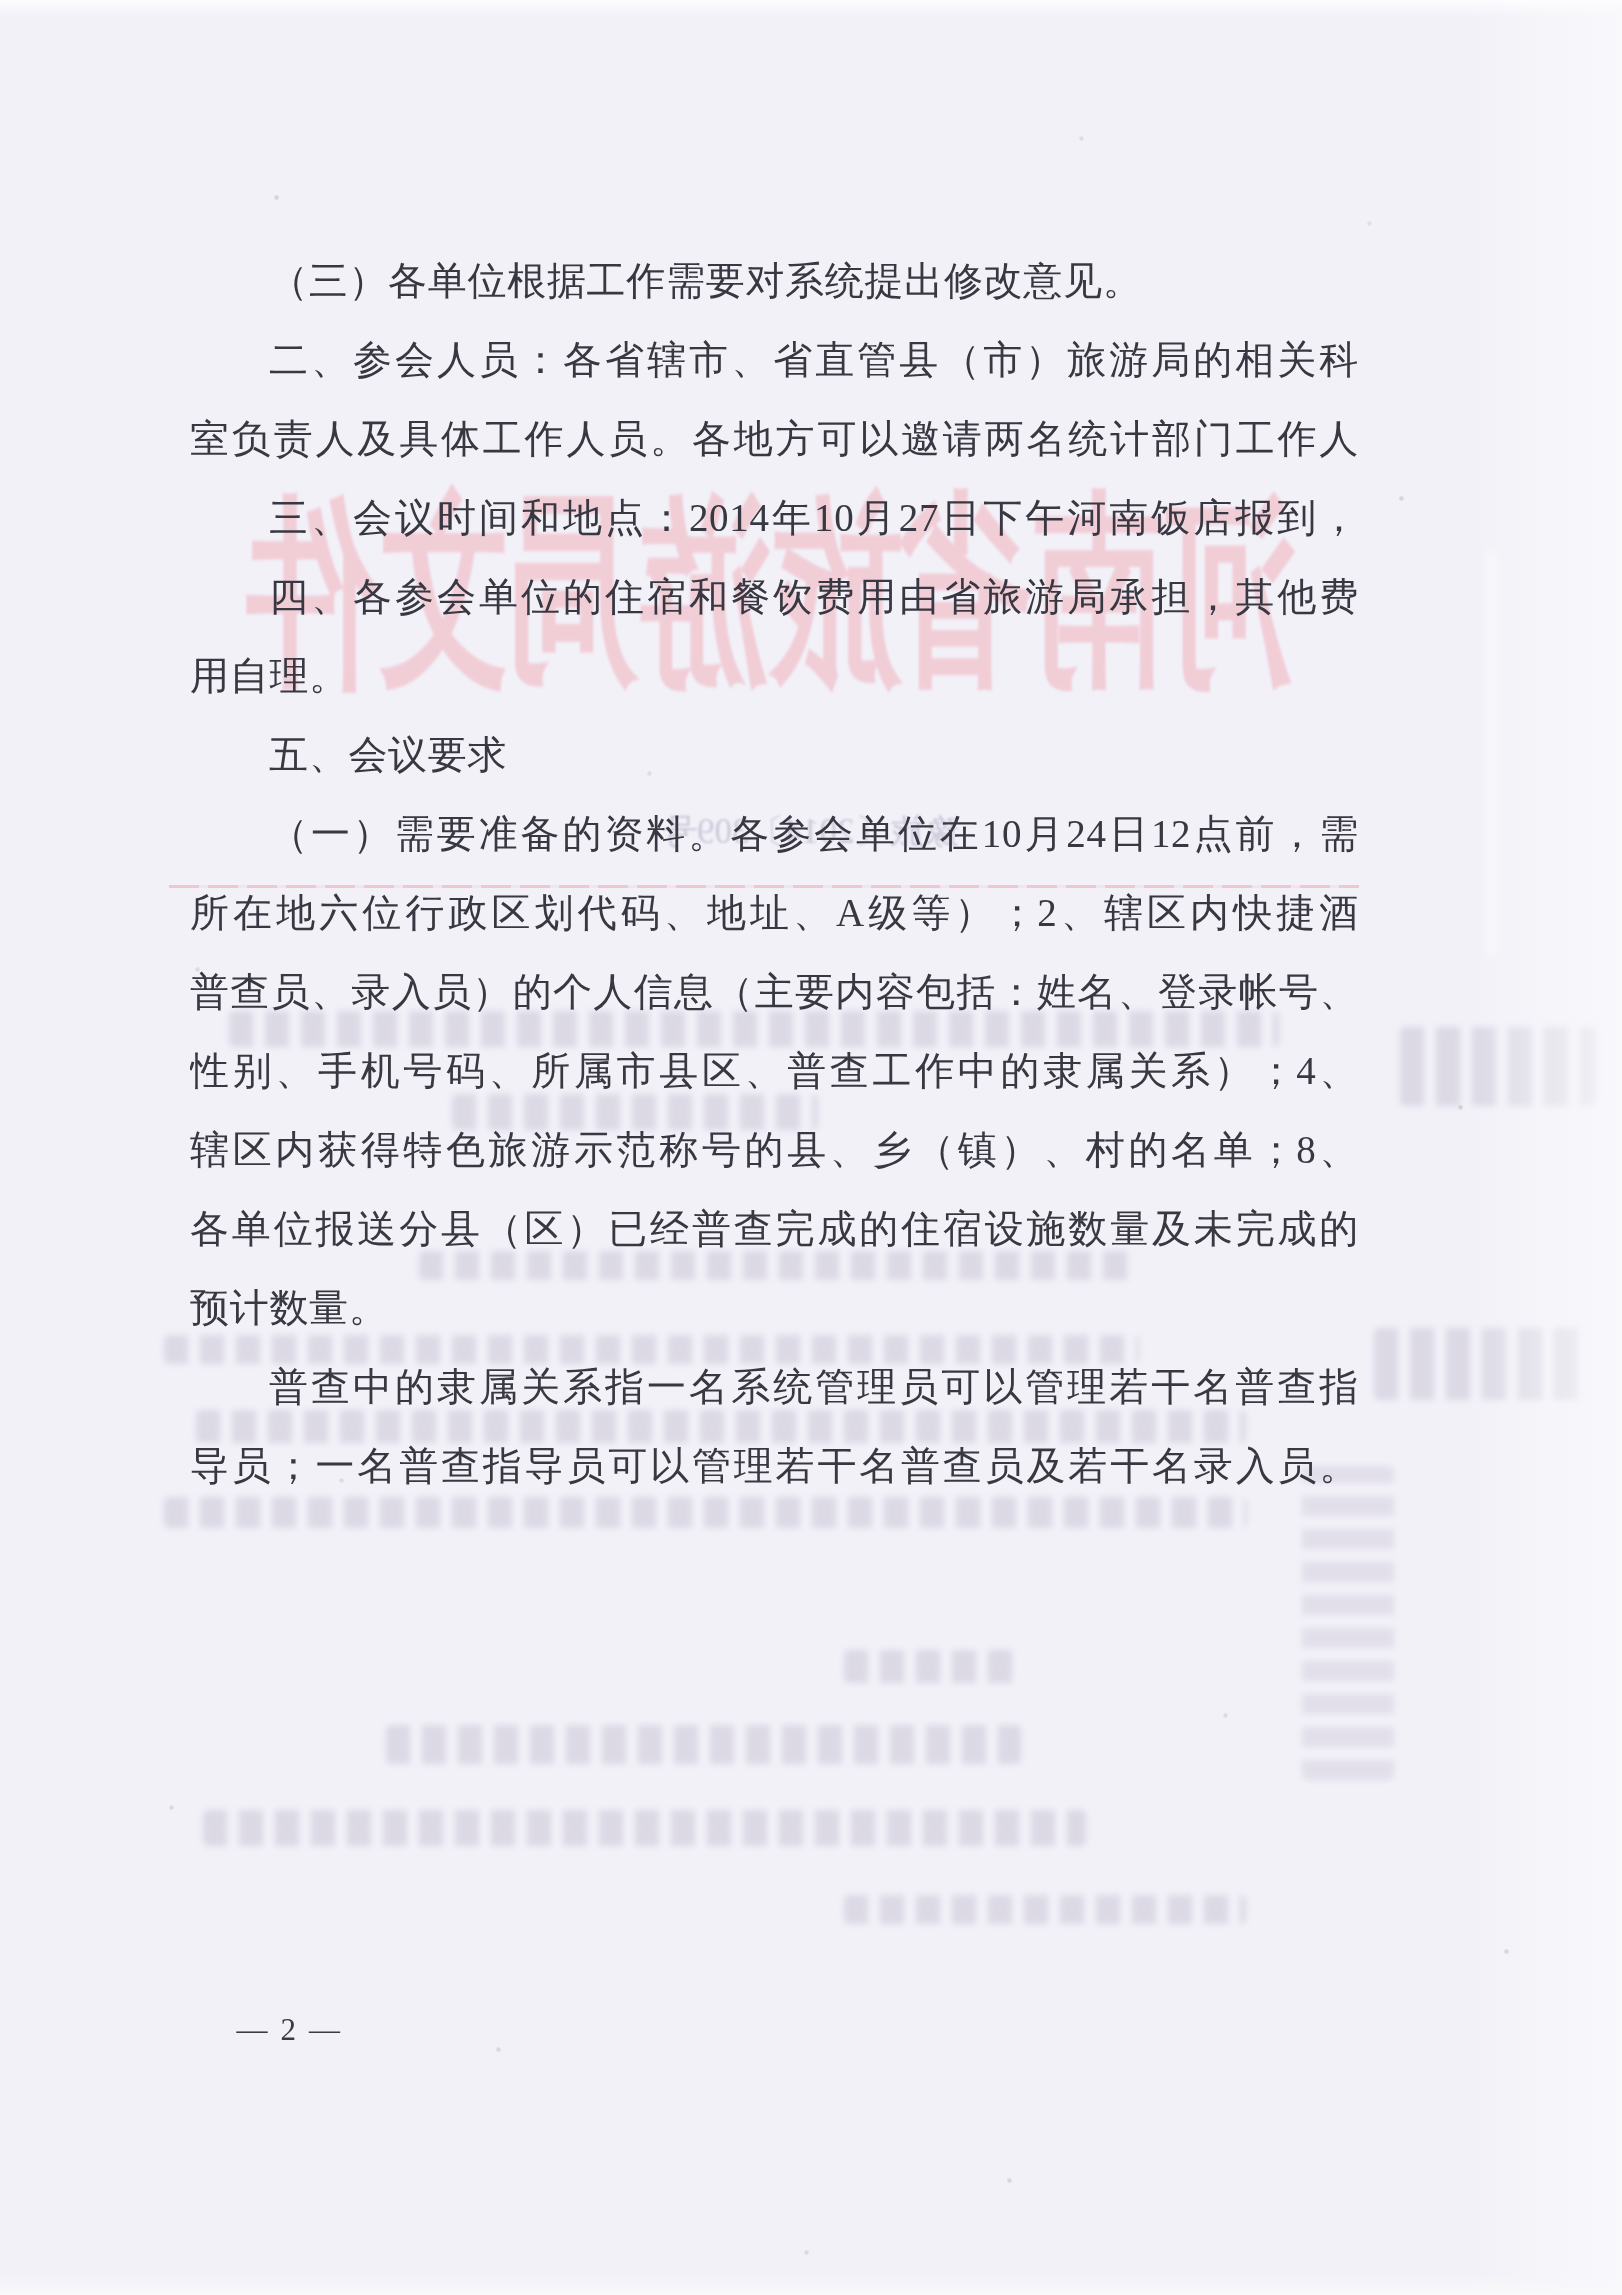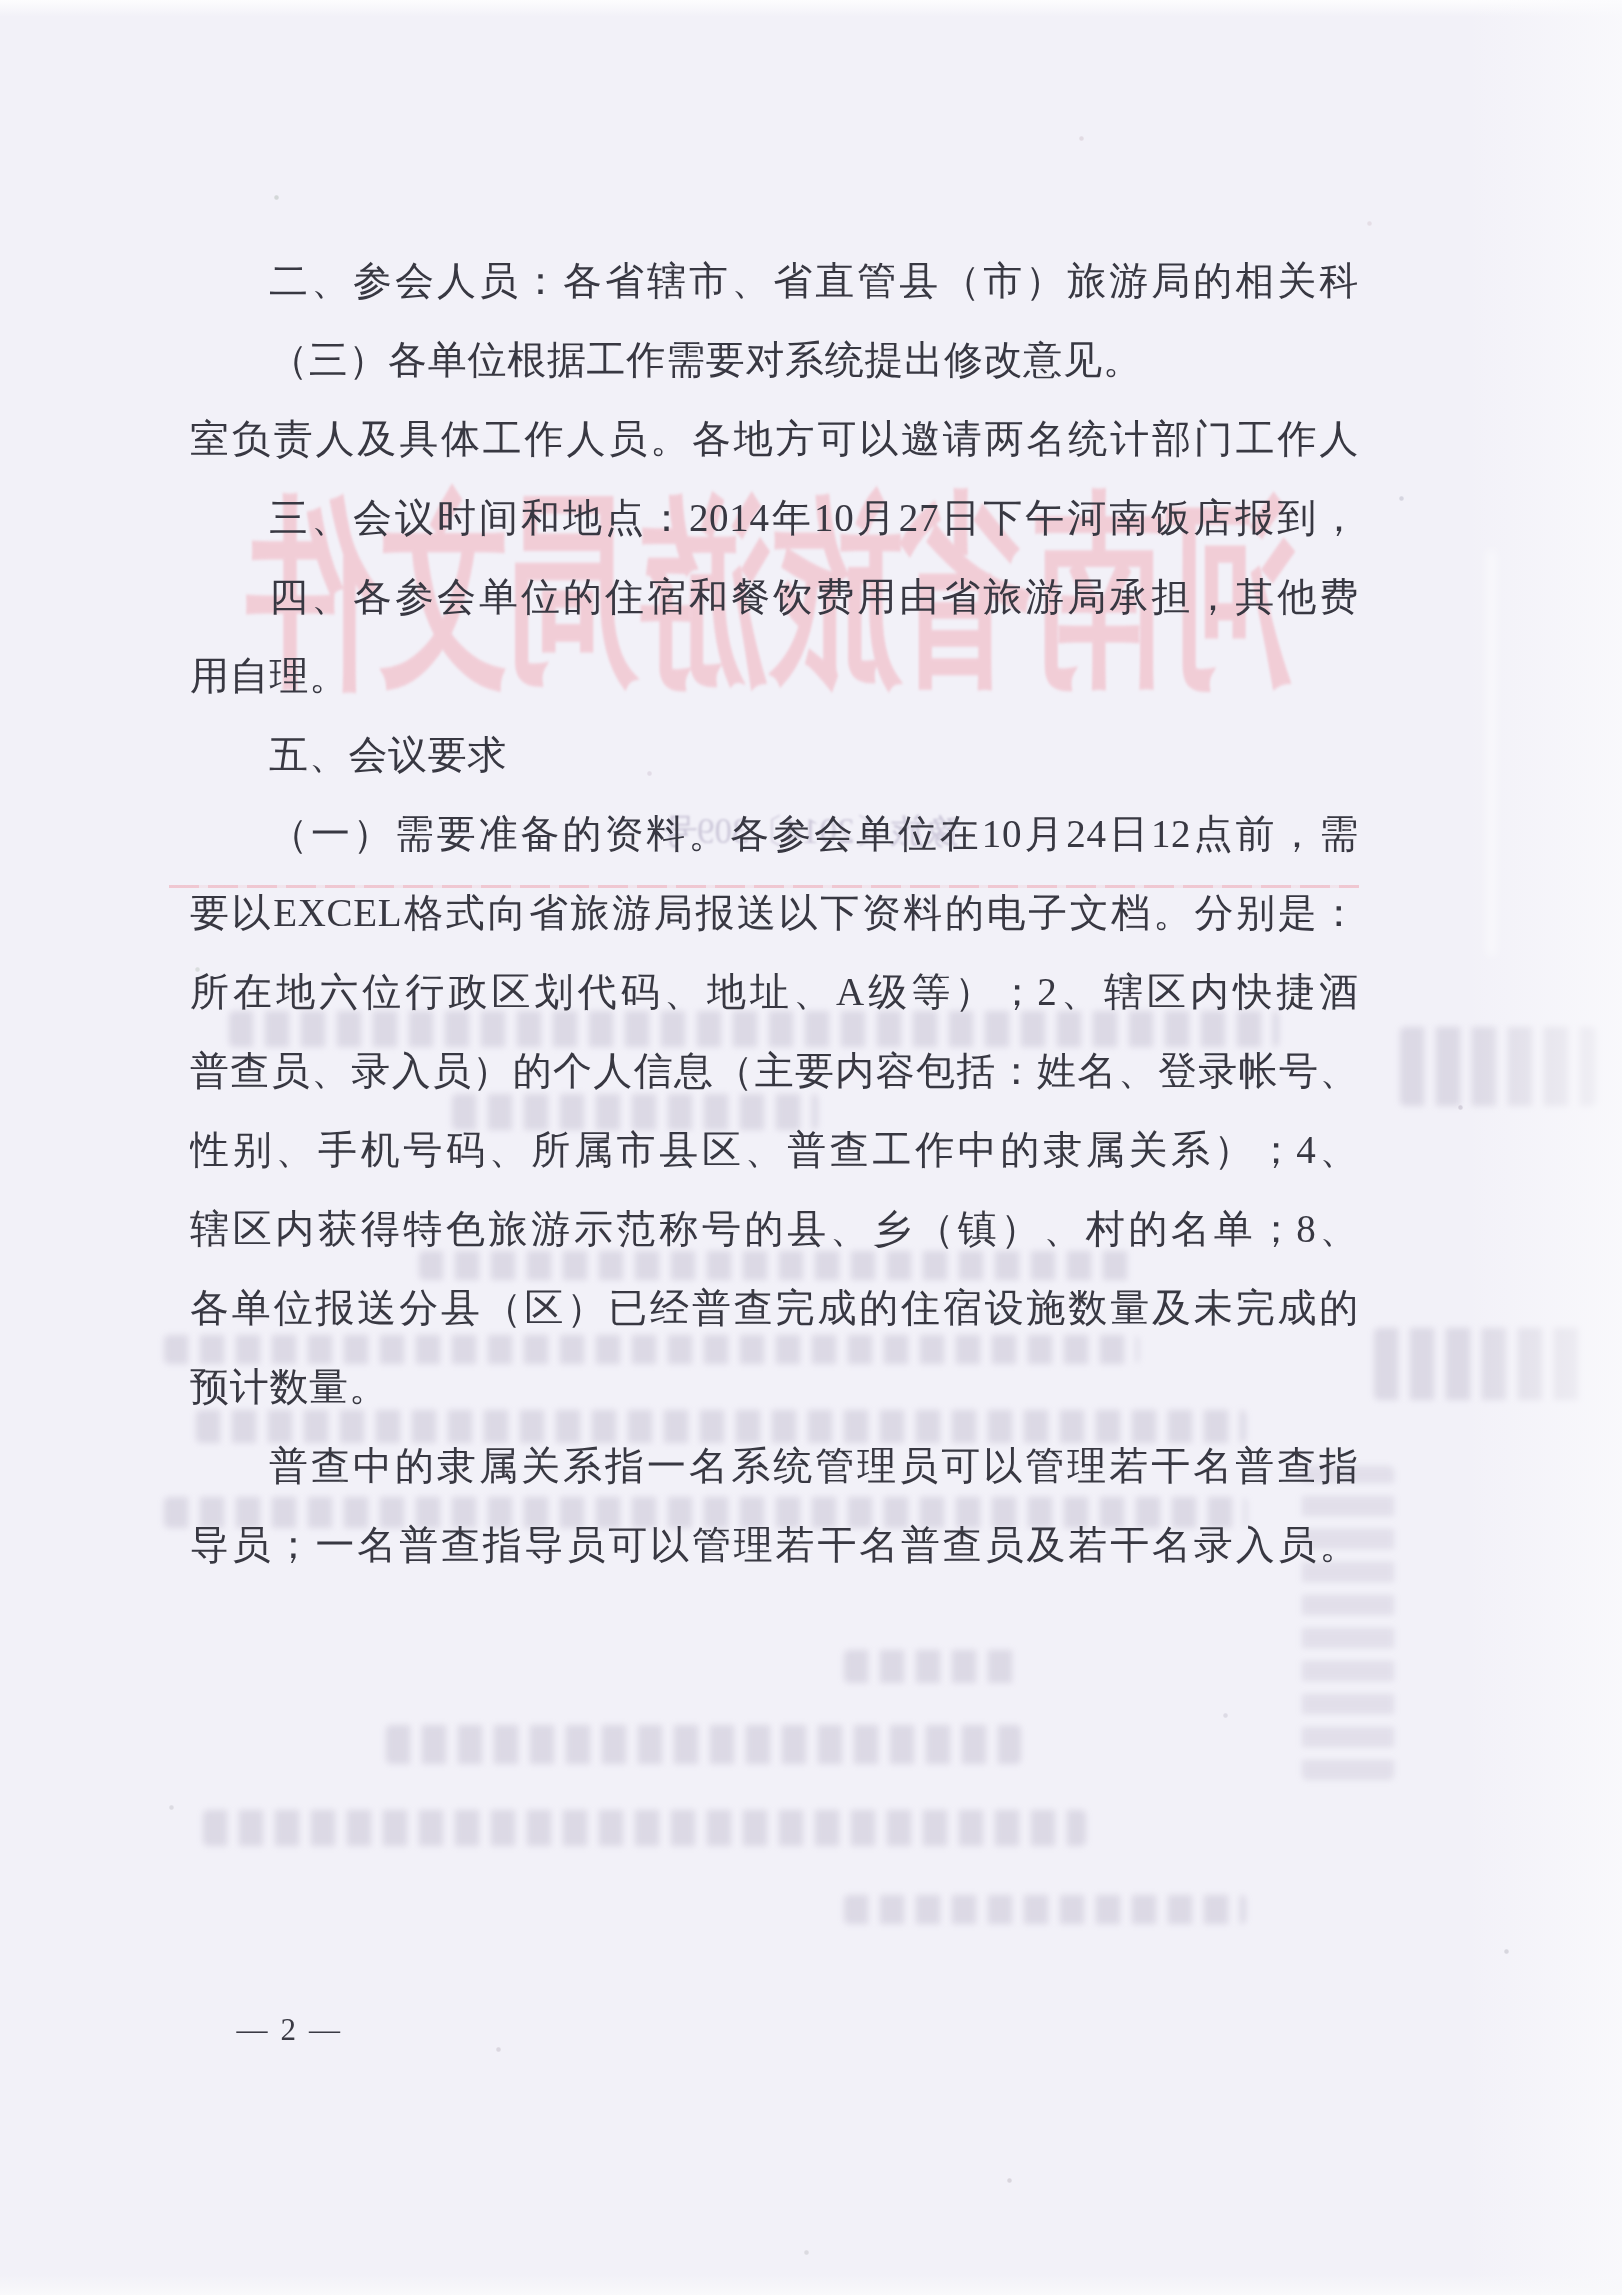--- a/index.html
+++ b/index.html
@@ -80,29 +80,28 @@
         <div class="smudge h" style="left: 164px; top: 1497px; width: 1083px; height: 31px;"></div>
         <div class="smudge v" style="left: 1302px; top: 1466px; width: 92px; height: 314px;"></div>
         <div class="smudge h" style="left: 844px; top: 1650px; width: 177px; height: 33px;"></div>
         <div class="smudge h" style="left: 386px; top: 1725px; width: 635px; height: 39px;"></div>
         <div class="smudge h" style="left: 203px; top: 1810px; width: 883px; height: 36px;"></div>
         <div class="smudge h" style="left: 844px; top: 1895px; width: 402px; height: 29.4px;"></div>
       </div>
   </div>
 
   <div class="body-text" id="body-text">
+      <div class="line indent">（三）各单位根据工作需要对系统提出修改意见。</div>
       <div class="line fill indent">二、参会人员：各省辖市、省直管县（市）旅游局的相关科</div>
-      <div class="line indent">（三）各单位根据工作需要对系统提出修改意见。</div>
       <div class="line fill">室负责人及具体工作人员。各地方可以邀请两名统计部门工作人</div>
       <div class="line fill indent">三、会议时间和地点：2014年10月27日下午河南饭店报到，</div>
       <div class="line fill indent">四、各参会单位的住宿和餐饮费用由省旅游局承担，其他费</div>
       <div class="line">用自理。</div>
       <div class="line indent">五、会议要求</div>
       <div class="line fill indent">（一）需要准备的资料。各参会单位在10月24日12点前，需</div>
-      <div class="line fill">要以EXCEL格式向省旅游局报送以下资料的电子文档。分别是：</div>
       <div class="line fill">所在地六位行政区划代码、地址、A级等）；2、辖区内快捷酒</div>
       <div class="line fill">普查员、录入员）的个人信息（主要内容包括：姓名、登录帐号、</div>
       <div class="line fill">性别、手机号码、所属市县区、普查工作中的隶属关系）；4、</div>
       <div class="line fill">辖区内获得特色旅游示范称号的县、乡（镇）、村的名单；8、</div>
       <div class="line fill">各单位报送分县（区）已经普查完成的住宿设施数量及未完成的</div>
       <div class="line">预计数量。</div>
       <div class="line fill indent">普查中的隶属关系指一名系统管理员可以管理若干名普查指</div>
       <div class="line fill">导员；一名普查指导员可以管理若干名普查员及若干名录入员。</div>
     </div>
 

